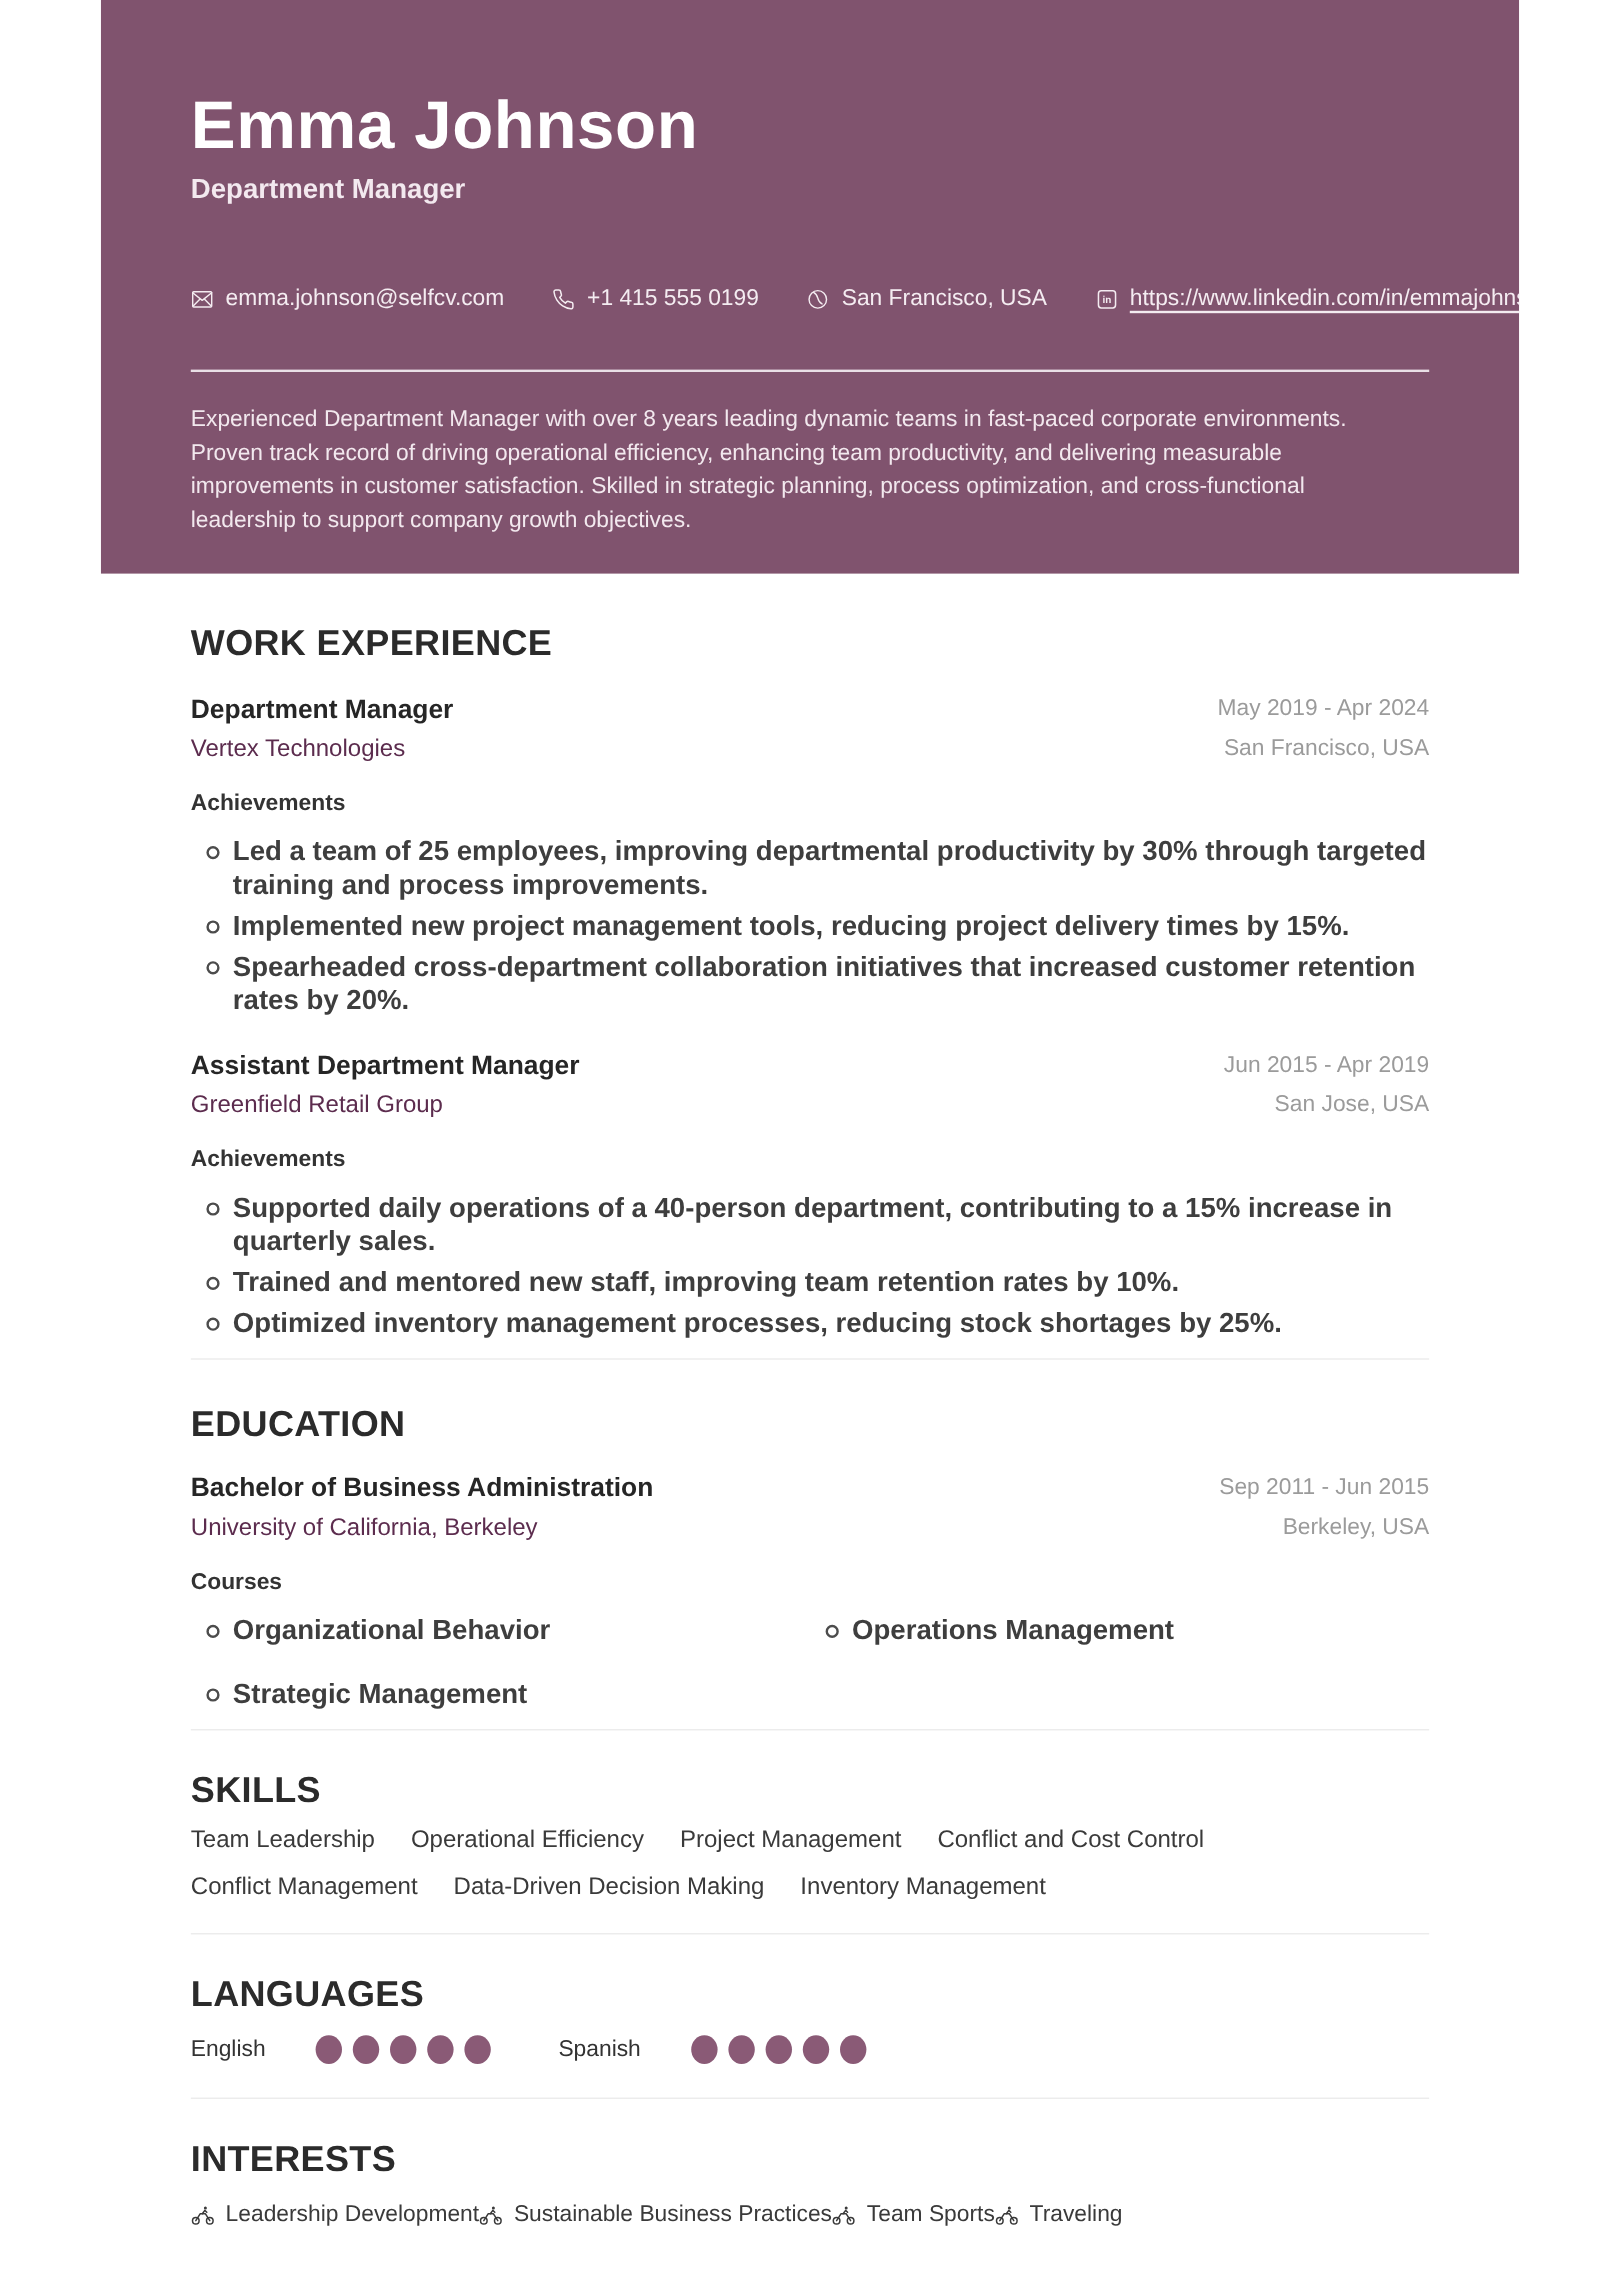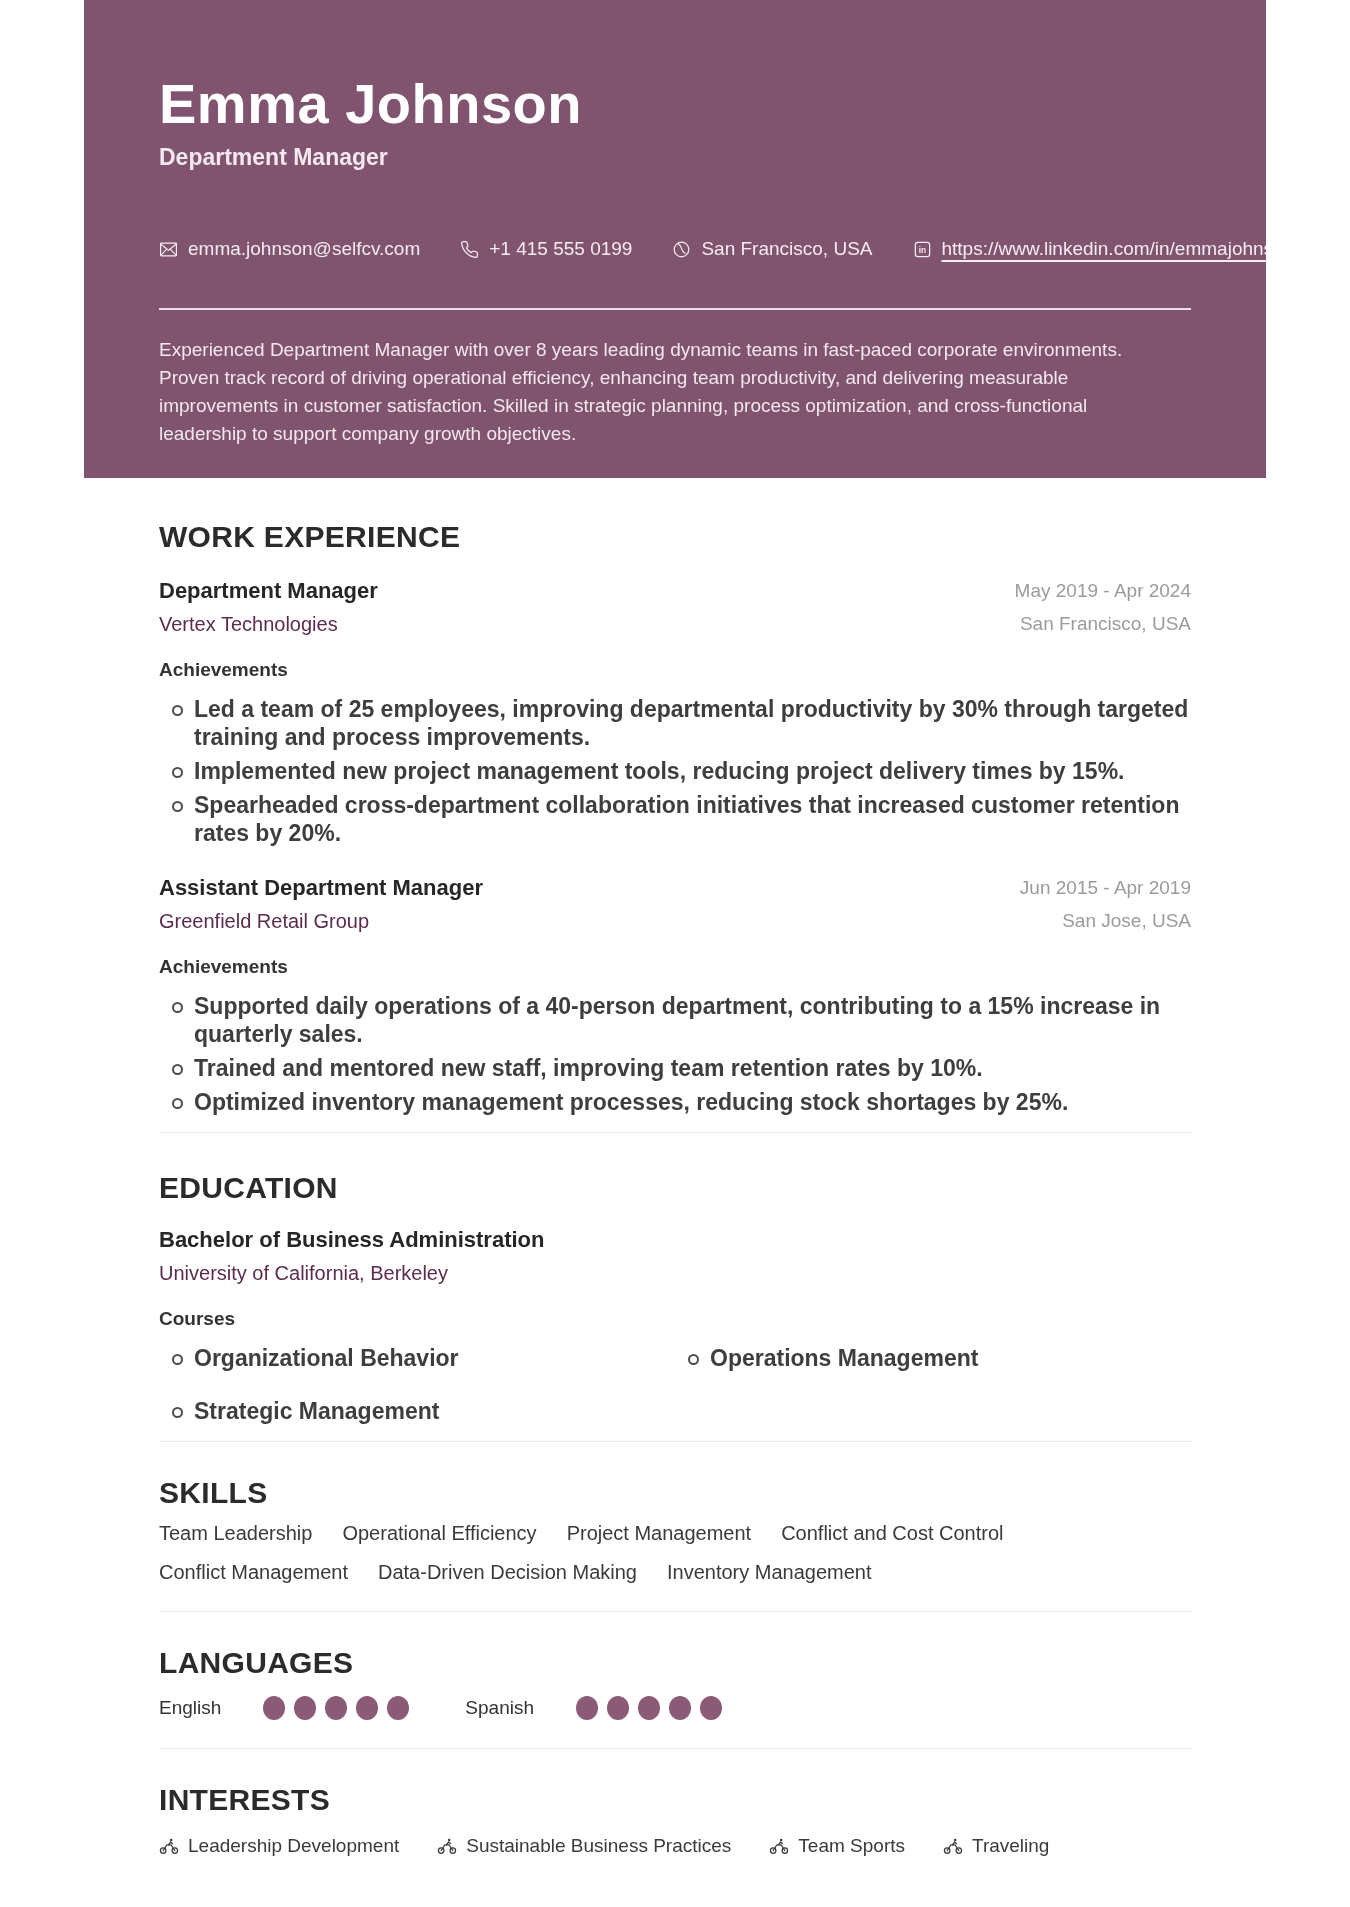--- a/index.html
+++ b/index.html
@@ -77,21 +77,21 @@
     font-size:20px;line-height:26px;color:#3A3A3A;max-width:1200px;
   }
   
   .lang-row{margin-top:14px;display:flex;align-items:flex-start;}
   .lang{display:flex;align-items:center;}
   .lang + .lang{margin-left:56px;}
   .lang .lang-name{font-size:19px;color:#333333;margin-right:42px;}
   .dots{display:flex;align-items:center;gap:9px;}
   .dot{width:22px;height:24px;border-radius:50%;background:var(--dot);}
   
-  .interests-row{margin-top:14px;display:flex;align-items:center;column-gap:38px;flex-wrap:wrap;}
+  .interests-row{margin-top:14px;display:flex;align-items:center;flex-wrap:wrap;}
   .interest{display:flex;align-items:center;gap:9px;font-size:19px;line-height:26px;color:#3A3A3A;}
   .interest svg{color:#3A3A3A;display:block;}
 </style>
 </head>
 <body>
 
 <div class="page">
 
   <div class="hero">
     <h1>Emma Johnson</h1>
@@ -189,20 +189,24 @@
 
     <hr class="divider">
 
     <h2 class="section-heading m36">EDUCATION</h2>
 
     <div class="edu">
       <div class="entry-head m18">
         <div>
           <div class="entry-title">Bachelor of Business Administration</div>
           <div class="entry-org">University of California, Berkeley</div>
+        </div>
+        <div class="entry-right">
+          <div>Sep 2011 - Jun 2015</div>
+          <div class="loc">Berkeley, USA</div>
         </div>
       </div>
       <div class="sub-label">Courses</div>
       <ul class="dotted courses">
         <li>Organizational Behavior</li>
         <li>Operations Management</li>
         <li>Strategic Management</li>
       </ul>
     </div>
 

